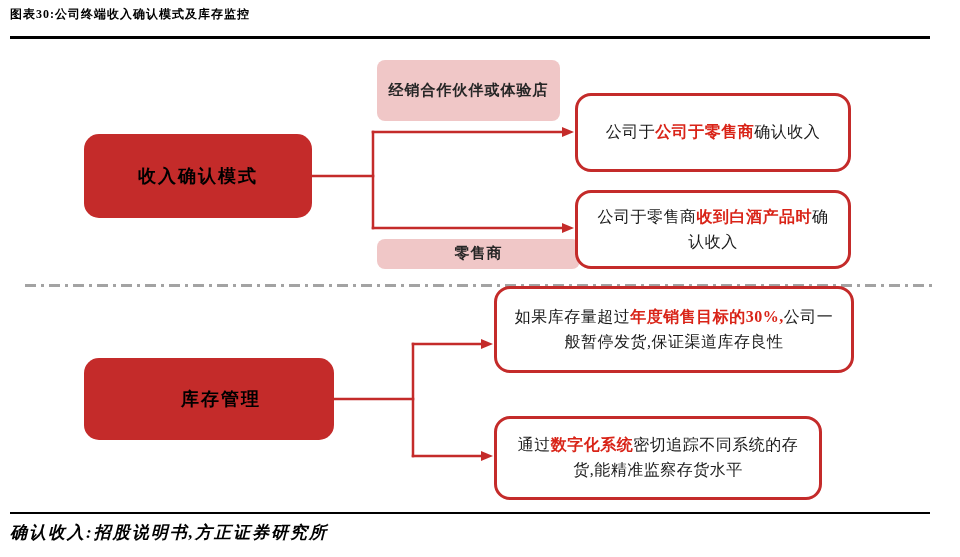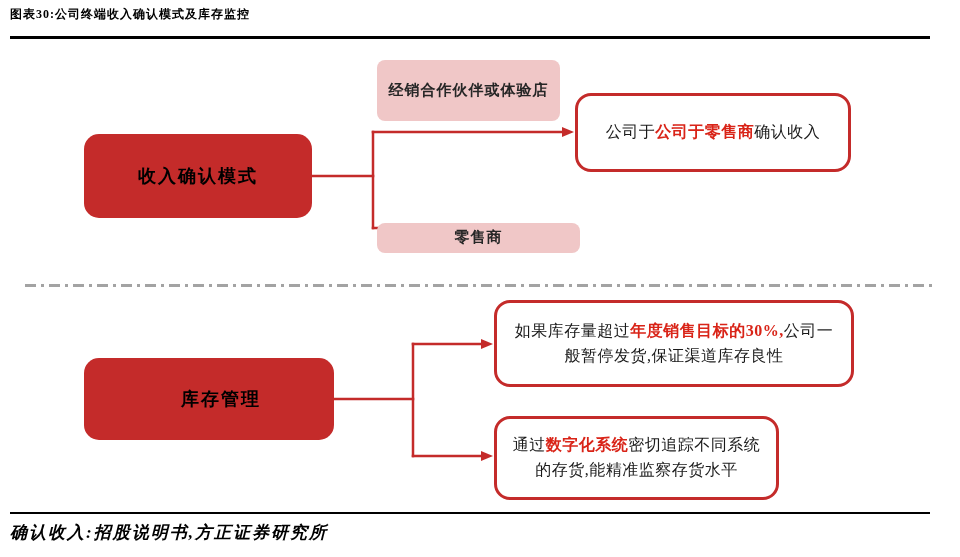--- a/index.html
+++ b/index.html
@@ -26,31 +26,31 @@
   }
   .root1{left:84px; top:134px; width:228px; height:84px;}
   .root2{left:84px; top:358px; width:226px; height:82px;padding-left:24px;}
   .channel{
     position:absolute; background:var(--pink); color:#262626; border-radius:8px;
     display:flex; align-items:center; justify-content:center; text-align:center;
     font-size:15px; font-weight:bold; line-height:1.45; padding:0 8px; box-sizing:border-box;
     letter-spacing:1px;
   }
   .ch1{left:377px; top:60px; width:183px; height:61px;}
-  .ch2{left:377px; top:223px; width:203px; height:30px;}
+  .ch2{left:377px; top:239px; width:203px; height:30px;}
   .outcome{
     position:absolute; background:#fff; border:3px solid var(--red); border-radius:16px;
     display:flex; align-items:center; justify-content:center; text-align:center;
     font-size:16px; line-height:1.55; padding:4px 14px; box-sizing:border-box;
     letter-spacing:0.5px;
   }
   .o1{left:575px; top:93px;  width:276px; height:79px;}
   .o2{left:575px; top:190px; width:276px; height:79px;}
-  .o3{left:494px; top:300px; width:360px; height:87px;}
-  .o4{left:494px; top:416px; width:285px; height:84px;}
+  .o3{left:494px; top:286px; width:360px; height:87px;}
+  .o4{left:494px; top:416px; width:328px; height:84px;}
   .outcome .em{color:var(--red-text); font-weight:bold;}
   .divider{
     position:absolute; left:25px; top:284px; width:910px; height:3px;
     background:repeating-linear-gradient(90deg,
       var(--divider) 0 11px, transparent 11px 16px,
       var(--divider) 16px 19px, transparent 19px 24px);
   }
   .bottom-rule{position:absolute; left:10px; top:512px; width:920px; height:2px; background:#000;}
   .source{
     position:absolute; left:10px; top:521px; font-size:17px; font-style:italic;
@@ -82,20 +82,23 @@
     <path class="line" d="M413 344 H482" marker-end="url(#arrow)"></path>
     <path class="line" d="M413 456 H482" marker-end="url(#arrow)"></path>
   </svg>
 
   <div class="node root1">收入确认模式</div>
   <div class="channel ch1">经销合作伙伴或体验店</div>
   <div class="channel ch2">零售商</div>
   <div class="outcome o1">
       <div><span>公司于</span><span class="em">公司于零售商</span><span>确认收入</span></div>
     </div>
+  <div class="outcome o2">
+      <div><span>公司于零售商</span><span class="em">收到白酒产品时</span><span>确认收入</span></div>
+    </div>
 
   <div class="divider"></div>
 
   <div class="node root2">库存管理</div>
   <div class="outcome o3">
       <div><span>如果库存量超过</span><span class="em">年度销售目标的30%,</span><span>公司一般暂停发货,保证渠道库存良性</span></div>
     </div>
   <div class="outcome o4">
       <div><span>通过</span><span class="em">数字化系统</span><span>密切追踪不同系统的存货,能精准监察存货水平</span></div>
     </div>

